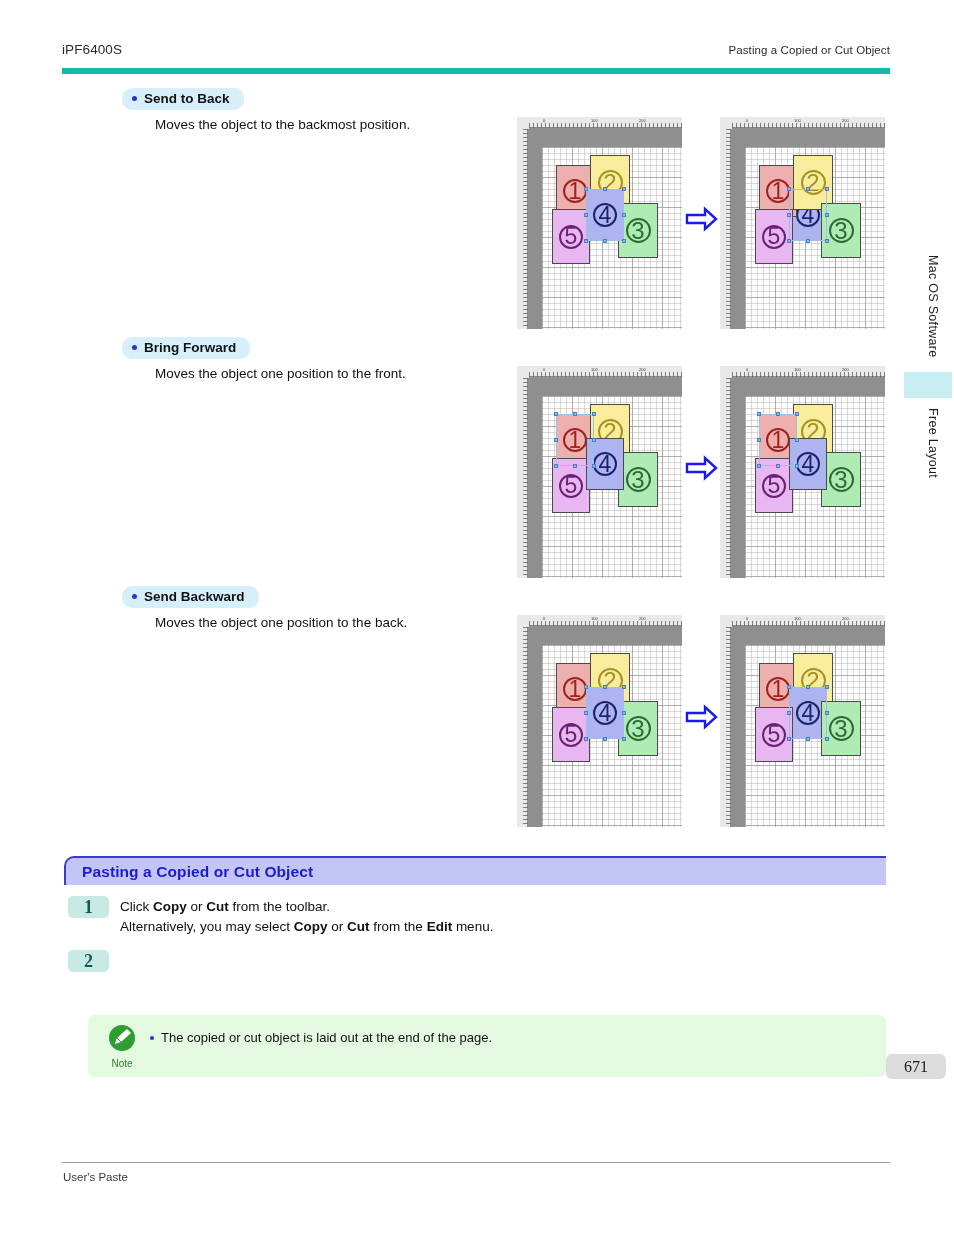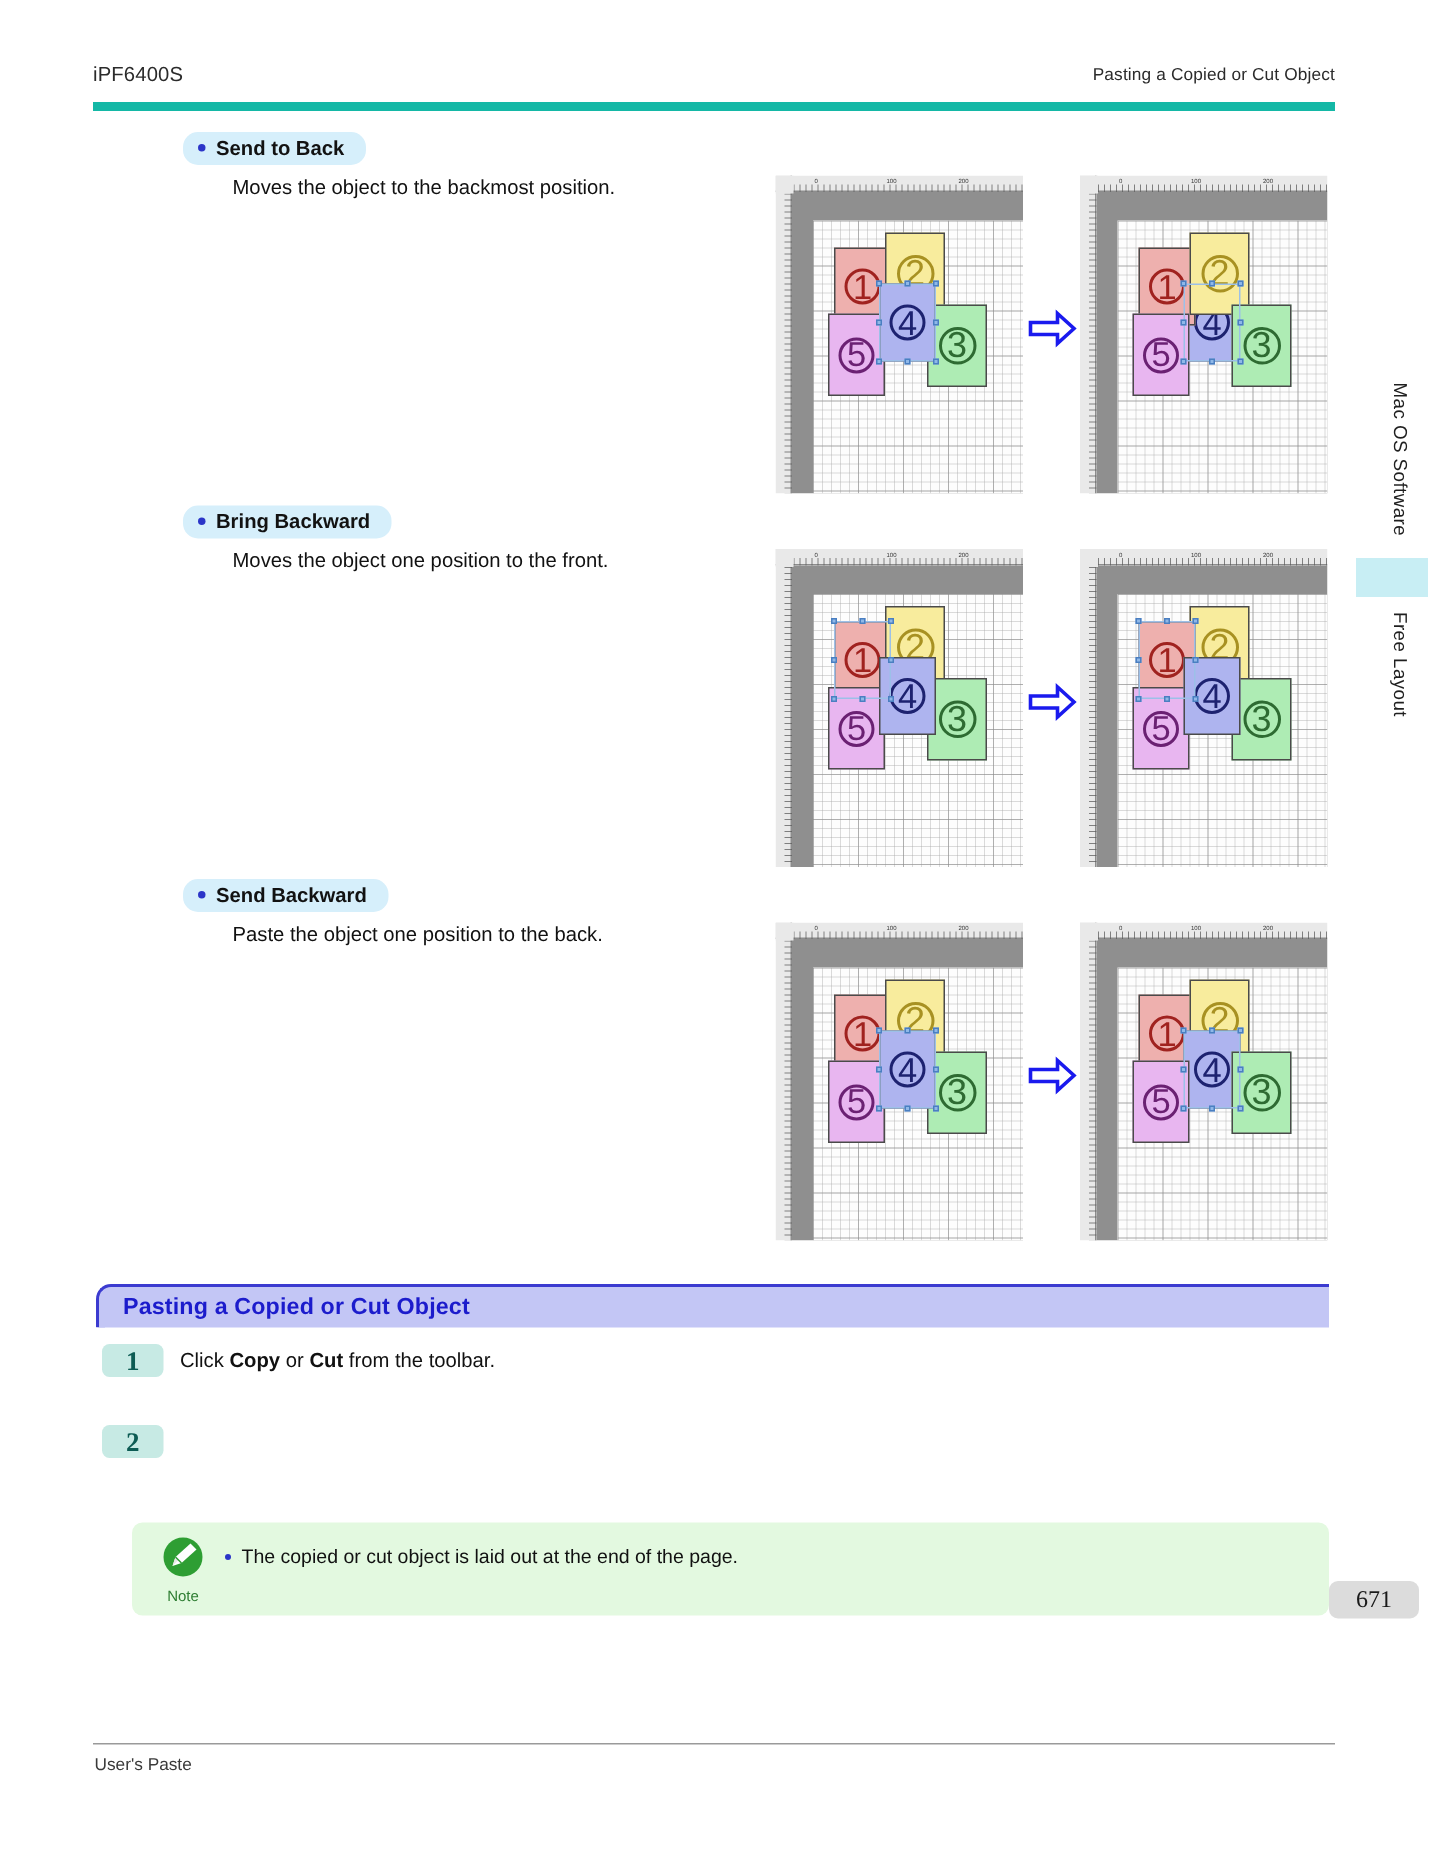--- a/index.html
+++ b/index.html
@@ -348,30 +348,30 @@
 
 <div class="bullet-block" id="bullet-0" style="top:88px;">
   <div class="bullet-pill">
     <span class="bullet-dot"></span><span>Send to Back</span>
   </div>
   <div class="bullet-desc">Moves the object to the backmost position.</div>
 </div>
 
 <div class="bullet-block" id="bullet-1" style="top:337px;">
   <div class="bullet-pill">
-    <span class="bullet-dot"></span><span>Bring Backward</span>
+    <span class="bullet-dot"></span><span>Bring Forward</span>
   </div>
   <div class="bullet-desc">Moves the object one position to the front.</div>
 </div>
 
 <div class="bullet-block" id="bullet-2" style="top:586px;">
   <div class="bullet-pill">
     <span class="bullet-dot"></span><span>Send Backward</span>
   </div>
-  <div class="bullet-desc">Paste the object one position to the back.</div>
+  <div class="bullet-desc">Moves the object one position to the back.</div>
 </div>
 
 <div id="illus-0" class="illus-row" style="left:517px; top:117px;">
     <div class="canvas-panel" style="left: 0px; top: 0px;">
       <div class="panel-gray"></div>
       <div class="sheet">
         <div class="grid-fine"></div>
         <div class="grid-coarse"></div>
         <div class="card" style="left: 14px; top: 18px; width: 38px; height: 52px; background: rgb(238, 176, 174); z-index: 10;">
           <div class="ring" style="width: 24px; height: 24px; border: 2px solid rgb(160, 34, 31);"></div>
@@ -660,20 +660,21 @@
   </div>
 
 <div class="section-bar">
   <div class="section-bar-title">Pasting a Copied or Cut Object</div>
 </div>
 
 <div class="step" style="top:896px;">
   <div class="step-badge">1</div>
   <div class="step-body">
     <div id="step0line1"><span>Click </span><b>Copy</b><span> or </span><b>Cut</b><span> from the toolbar.</span></div>
+    <div id="step0line2"><span>Alternatively, you may select </span><b>Copy</b><span> or </span><b>Cut</b><span> from the </span><b>Edit</b><span> menu.</span></div>
   </div>
 </div>
 
 <div class="step" style="top:950px;">
   <div class="step-badge">2</div>
   <div class="step-body">
   </div>
 </div>
 
 <div class="note-box">

